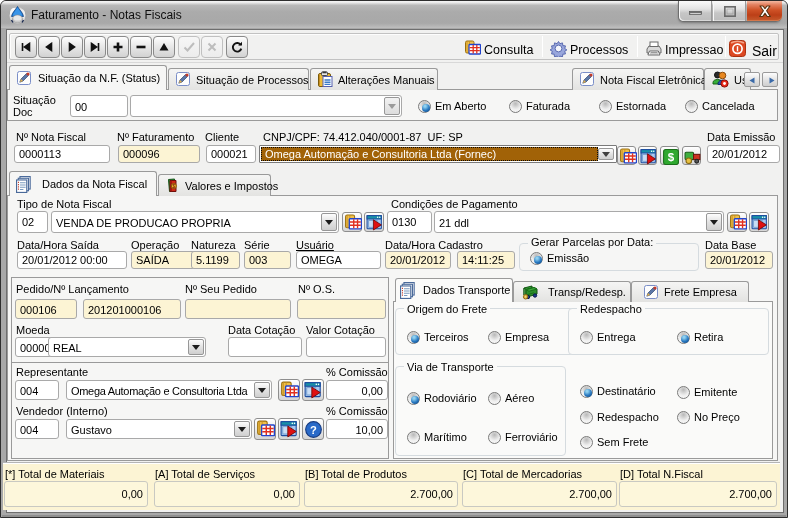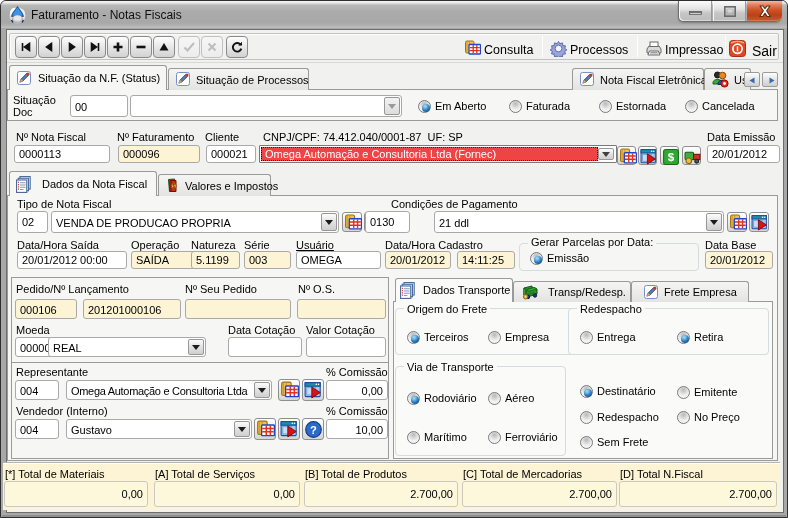--- a/index.html
+++ b/index.html
@@ -158,20 +158,31 @@
       </div>
       <div class="tab" style="left:161px;top:5px;width:141px;height:22px;">
         <svg class="tx" style="left:7px;top:3px;" width="14" height="14" viewBox="0 0 14 14">
             <rect x="0.5" y="0.5" width="13" height="13" rx="2" fill="#fdfdfd" stroke="#7a8ec8"></rect>
             <path d="M2.8 11.2 l1.2-3.2 5.5-5.5 2 2 -5.5 5.5 z" fill="#5b77a8" stroke="#2e466e" stroke-width="0.7"></path>
             <path d="M3 11 l1-3 2 2 z" fill="#e8b24a"></path>
             <circle cx="11" cy="3" r="1.6" fill="#c03a2a"></circle>
           </svg>
         <span class="tx" style="left:27px;top:5px;">Situação de Processos</span>
       </div>
+      <div class="tab" style="left:303px;top:5px;width:128px;height:22px;">
+        <svg class="tx" style="left:6px;top:2px;" width="16" height="16" viewBox="0 0 16 16">
+            <rect x="1.5" y="2.5" width="12" height="13" rx="1.5" fill="#eebb33" stroke="#7a5a0a"></rect>
+            <path d="M2.5 3.5 v11" stroke="#c89020"></path>
+            <rect x="4.5" y="1" width="6" height="3.5" rx="0.8" fill="#e8e8e8" stroke="#4a4a4a"></rect>
+            <rect x="5.5" y="0.5" width="4" height="1.8" fill="#3a3a3a"></rect>
+            <rect x="6" y="5.5" width="9" height="10" fill="#fff" stroke="#5560b0"></rect>
+            <path d="M7.5 9 h6 M7.5 11.2 h6 M7.5 13.4 h6" stroke="#3a7ac8" stroke-width="1.4"></path>
+          </svg>
+        <span class="tx" style="left:27px;top:5px;">Alterações Manuais</span>
+      </div>
       <div class="tab" style="left:565px;top:5px;width:132px;height:22px;">
         <svg class="tx" style="left:7px;top:3px;" width="14" height="14" viewBox="0 0 14 14">
             <rect x="0.5" y="0.5" width="13" height="13" rx="2" fill="#fdfdfd" stroke="#7a8ec8"></rect>
             <path d="M2.8 11.2 l1.2-3.2 5.5-5.5 2 2 -5.5 5.5 z" fill="#5b77a8" stroke="#2e466e" stroke-width="0.7"></path>
             <path d="M3 11 l1-3 2 2 z" fill="#e8b24a"></path>
             <circle cx="11" cy="3" r="1.6" fill="#c03a2a"></circle>
           </svg>
         <span class="tx" style="left:27px;top:5px;">Nota Fiscal Eletrônica</span>
       </div>
       <div class="tab" style="left:697px;top:5px;width:47px;height:22px;">
@@ -222,21 +233,21 @@
     <div id="nfrow" class="abs" style="left:0;top:91px;width:776px;height:48px;">
       <div class="lbl" style="left:9px;top:10px;">Nº Nota Fiscal</div>
       <div class="lbl" style="left:110px;top:10px;">Nº Faturamento</div>
       <div class="lbl" style="left:198px;top:10px;">Cliente</div>
       <div class="lbl" style="left:256px;top:10px;">CNPJ/CPF: 74.412.040/0001-87&nbsp;&nbsp;UF: SP</div>
       <div class="lbl" style="left:700px;top:10px;">Data Emissão</div>
       <div class="fld" style="left:7px;top:24px;width:96px;height:18px;line-height:15px;">0000113</div>
       <div class="fld y" style="left:111px;top:24px;width:82px;height:18px;line-height:15px;">000096</div>
       <div class="fld" style="left:199px;top:24px;width:50px;height:18px;line-height:15px;">000021</div>
       <div class="abs" style="left:252px;top:24px;width:358px;height:18px;background:#fff;border:1px solid #7a7a7a;border-radius:1px;">
-        <div class="abs" style="left:1px;top:1px;right:18px;bottom:1px;background:#ef4444;border:1px dotted #0a0a0a;color:#fff;font-size:11px;line-height:13px;padding-left:3px;white-space:nowrap;overflow:hidden;">Omega Automação e Consultoria Ltda (Fornec)</div>
+        <div class="abs" style="left:1px;top:1px;right:18px;bottom:1px;background:#a16207;border:1px dotted #0a0a0a;color:#fff;font-size:11px;line-height:13px;padding-left:3px;white-space:nowrap;overflow:hidden;">Omega Automação e Consultoria Ltda (Fornec)</div>
         <span class="abs" style="right:2px;top:2px;bottom:2px;width:16px;background:linear-gradient(#fdfdfd,#e2e2e2 50%,#cfcfcf);border:1px solid #979797;border-radius:2px;">
             <span style="position:absolute;left:50%;top:50%;margin:-2px 0 0 -4px;border:4px solid transparent;border-top:5px solid #404040;"></span>
           </span>
       </div>
       <div class="ibtn" style="left:610px;top:25px;width:19px;height:19px;">
           <svg width="18" height="18" viewBox="0 0 17 17">
             <rect x="1.5" y="1" width="8.5" height="12" rx="1.5" fill="#f0c04a" stroke="#9a7010"></rect>
             <path d="M3 1 v12 M5.5 1 v12" stroke="#c89020" stroke-width="0.8"></path>
             <rect x="5" y="4.5" width="11.5" height="9.5" rx="0.8" fill="#fff" stroke="#2244cc" stroke-width="1.3"></rect>
             <path d="M5.6 7.6 h10.2 M5.6 10.6 h10.2 M9.2 5 v8.5 M12.8 5 v8.5" stroke="#e03020" stroke-width="1.3"></path>
@@ -309,21 +320,21 @@
           <svg width="18" height="18" viewBox="0 0 17 17">
             <rect x="1" y="1.5" width="13.5" height="12.5" rx="0.8" fill="#a8c8f0" stroke="#1e4ea0"></rect>
             <rect x="1" y="1.5" width="13.5" height="3.2" fill="#1890a8" stroke="#1e4ea0"></rect>
             <circle cx="11" cy="3" r="0.7" fill="#fff"></circle>
             <circle cx="13" cy="3" r="0.7" fill="#fff"></circle>
             <rect x="2.5" y="6" width="8" height="6.5" fill="#c8ddf5" stroke="#6a95c8" stroke-width="0.7"></rect>
             <path d="M7 5.5 l7.5 4.8 -7.5 4.8 z" fill="#e01010" stroke="#700808" stroke-width="0.8"></path>
           </svg>
         </div>
       <div class="lbl" style="left:384px;top:29px;">Condições de Pagamento</div>
-      <div class="fld" style="left:358px;top:42px;width:45px;height:22px;">0130</div>
+      <div class="fld" style="left:380px;top:42px;width:45px;height:22px;">0130</div>
       <div class="combo" style="left:427px;top:42px;width:290px;height:22px;">
           <span class="tx" style="top:2px;">21 ddl</span>
           <span class="btn"></span>
         </div>
       <div class="ibtn" style="left:720px;top:43px;">
           <svg width="18" height="18" viewBox="0 0 17 17">
             <rect x="1.5" y="1" width="8.5" height="12" rx="1.5" fill="#f0c04a" stroke="#9a7010"></rect>
             <path d="M3 1 v12 M5.5 1 v12" stroke="#c89020" stroke-width="0.8"></path>
             <rect x="5" y="4.5" width="11.5" height="9.5" rx="0.8" fill="#fff" stroke="#2244cc" stroke-width="1.3"></rect>
             <path d="M5.6 7.6 h10.2 M5.6 10.6 h10.2 M9.2 5 v8.5 M12.8 5 v8.5" stroke="#e03020" stroke-width="1.3"></path>

